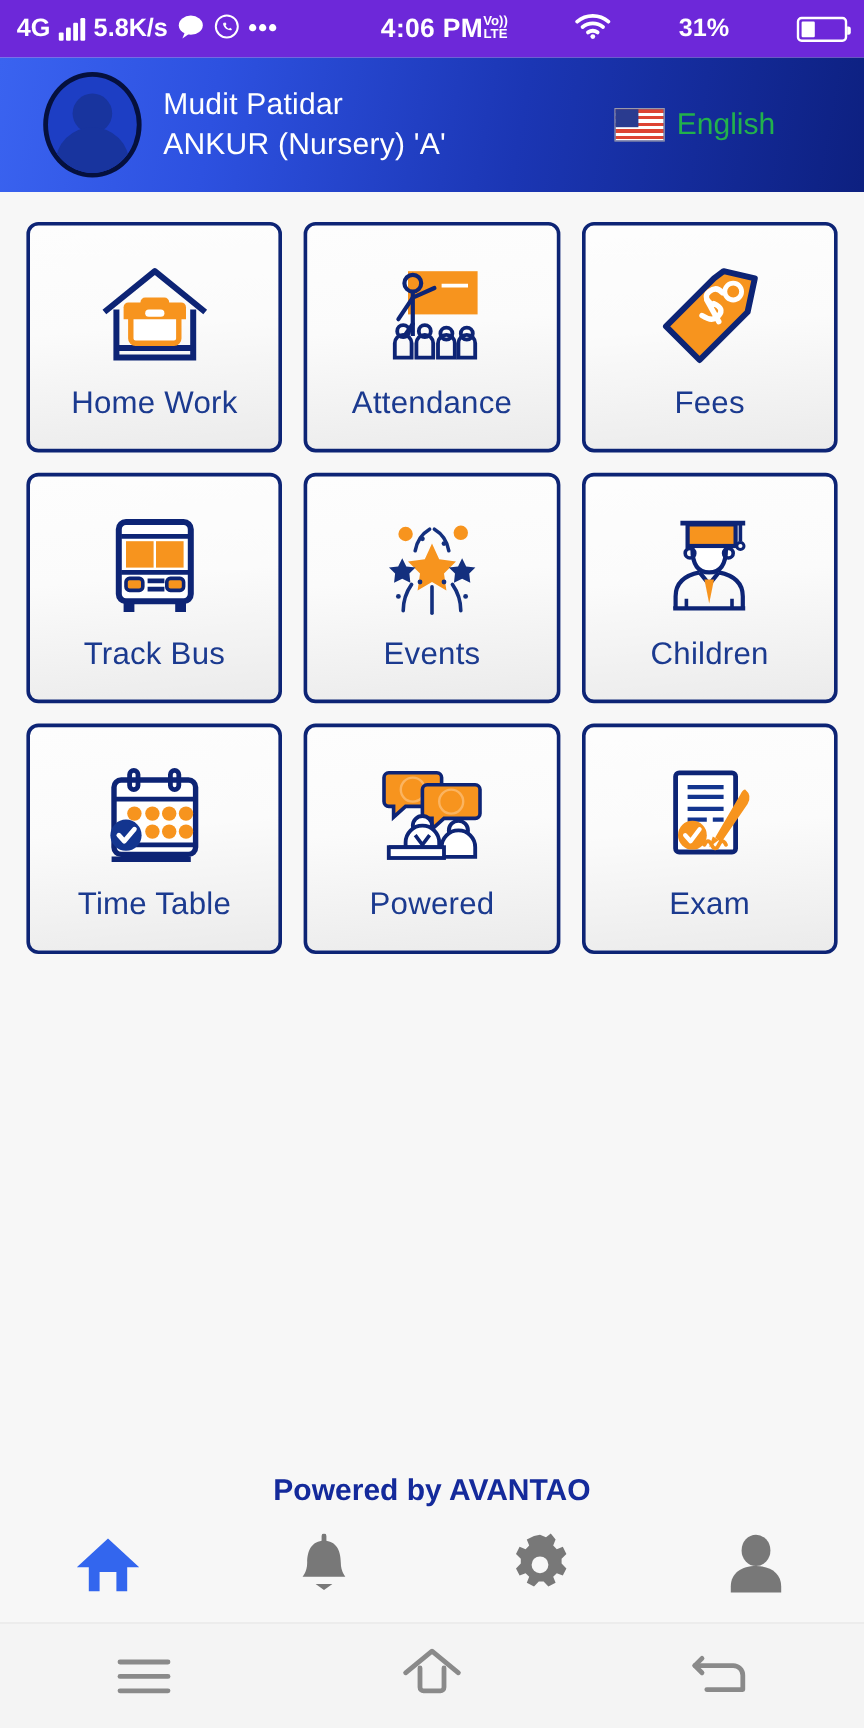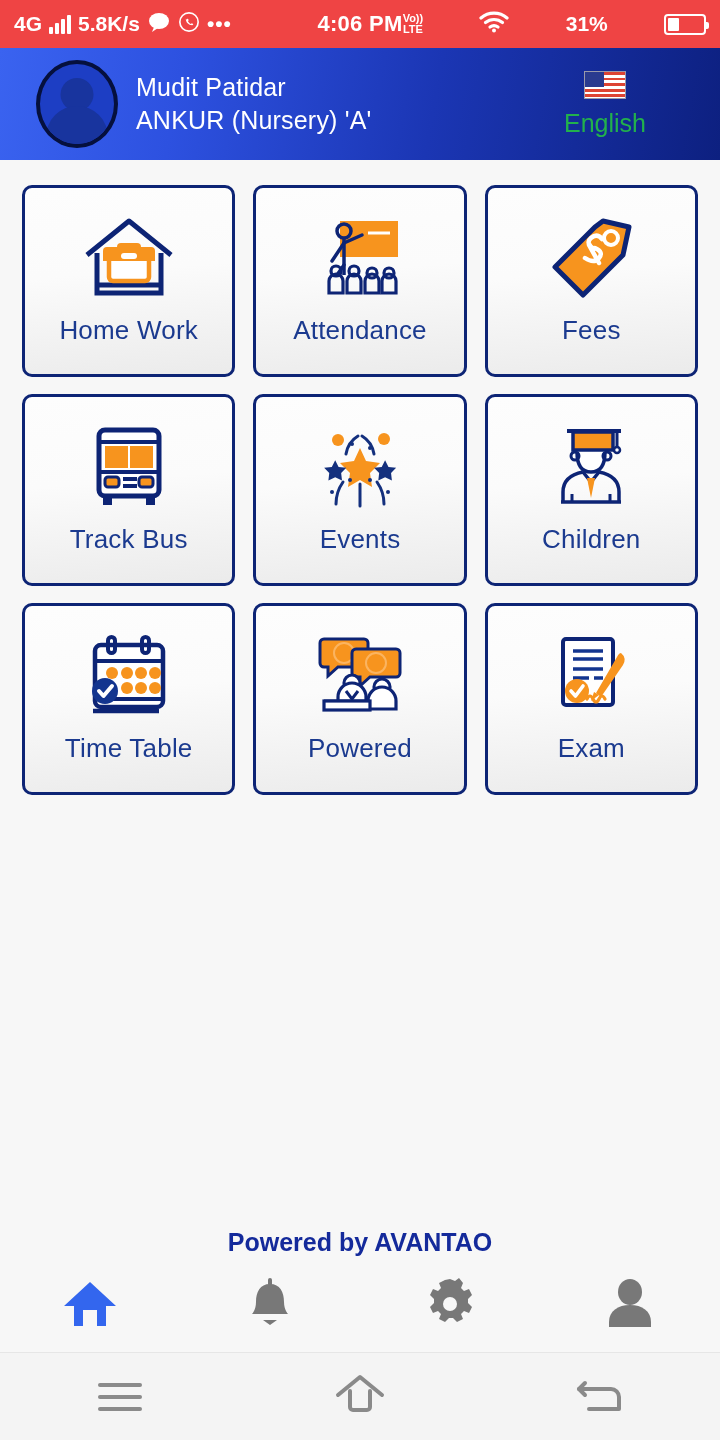--- a/index.html
+++ b/index.html
@@ -7,21 +7,21 @@
   body {
     font-family: "Liberation Sans", sans-serif;
     background:#f7f7f7;
     overflow:hidden;
     position:relative;
   }
 
   
   .statusbar{
     height:48px; width:720px;
-    background:#ef4444;
+    background:#6d28d9;
     display:flex; align-items:center;
     padding:0 14px;
     color:#fff;
   }
   .sb-left{display:flex;align-items:center;gap:7px;flex:1;}
   .sb-center{flex:0 0 auto;font-size:22px;font-weight:bold;letter-spacing:.3px;}
   .sb-right{display:flex;align-items:center;gap:7px;flex:1;justify-content:space-between;}
   .sb-text{font-size:21px;font-weight:bold;}
   .sb-4g{font-size:21px;font-weight:bold;}
   .bars{display:flex;align-items:flex-end;gap:2px;height:20px;}
@@ -58,21 +58,21 @@
     position:absolute;left:50%;top:14px;transform:translateX(-50%);
     width:33px;height:33px;border-radius:50%;background:#18349e;
   }
   .avatar .body{
     position:absolute;left:50%;bottom:-14px;transform:translateX(-50%);
     width:62px;height:52px;border-radius:31px 31px 0 0;background:#18349e;
   }
   .userinfo{margin-left:18px;display:flex;flex-direction:column;gap:4px;}
   .uname{color:#fff;font-size:25px;font-weight:400;letter-spacing:.2px;}
   .uclass{color:#fff;font-size:25px;font-weight:400;letter-spacing:.2px;}
-  .langwrap{margin-left:auto;display:flex;align-items:center;gap:10px;margin-right:38px;flex-direction:column;}
+  .langwrap{margin-left:auto;display:flex;align-items:center;gap:10px;margin-right:38px;}
   .flag{
     width:42px;height:28px;border:1px solid #99a;
     background:
       repeating-linear-gradient(to bottom,#d43 0 2.8px,#fff 2.8px 5.6px);
     position:relative;flex:0 0 auto;
   }
   .flag::before{
     content:"";position:absolute;left:0;top:0;width:19px;height:15px;background:#2a3b8f;
   }
   .langtxt{color:#22b14c;font-size:25px;}
@@ -82,22 +82,21 @@
     padding:25px 22px 0 22px;
     display:grid;
     grid-template-columns:repeat(3,1fr);
     gap:17px 18px;
   }
   .tile{
     height:192px;
     border:3px solid #0d2475;
     border-radius:10px;
     background:linear-gradient(175deg,#fdfdfd 0%,#fbfbfb 45%,#ebebeb 100%);
-    display:flex;flex-direction:column;align-items:center;justify-content:flex-start;
-    padding-top:18px;
+    display:flex;flex-direction:column;align-items:center;justify-content:center;
     cursor:pointer;
   }
   .tile .ic{height:105px;display:flex;align-items:center;justify-content:center;}
   .tile .lbl{
     font-size:26px;color:#1b3a8f;font-weight:400;margin-top:4px;letter-spacing:.2px;
   }
 
   
   .powered{
     position:absolute;left:0;right:0;top:1228px;

